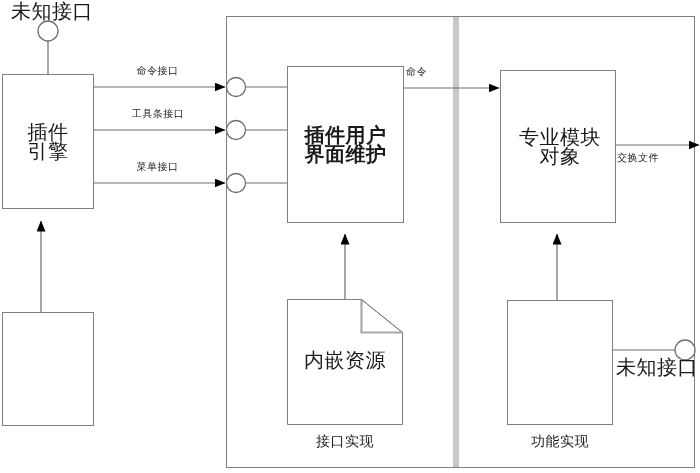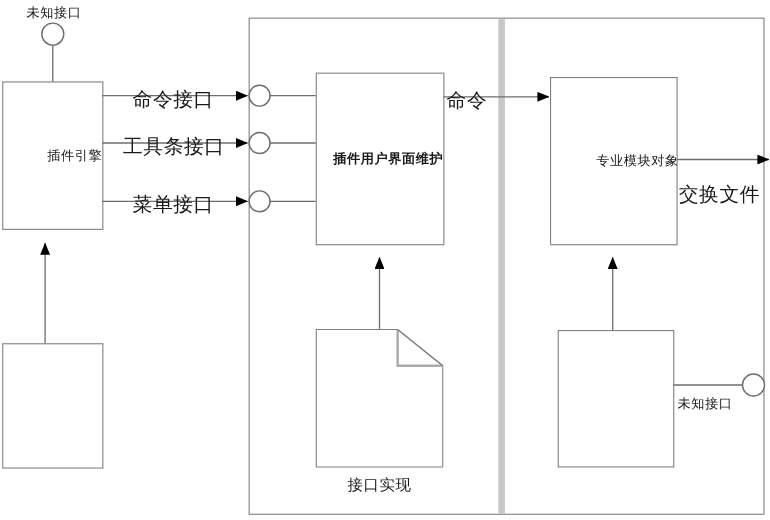--- a/index.html
+++ b/index.html
@@ -18,35 +18,35 @@
   svg.layer {
     position: absolute;
     left: 0;
     top: 0;
     width: 700px;
     height: 473px;
   }
   .lbl {
     position: absolute;
     color: #1a1a1a;
-    font-size: 12px;
+    font-size: 20px;
     line-height: 19px;
     white-space: pre;
     text-align: center;
     letter-spacing: 0.5px;
   }
   .box-label {
     display: flex;
     align-items: center;
-    justify-content: flex-end;
+    justify-content: center;
     text-align: center;
-    flex-direction: row;
+    flex-direction: column;
   }
   .box-label span { display: block; }
-  .edge-label { font-size: 18px; margin-top: 20px; }
+  .edge-label { font-size: 10px; }
   .section-label { font-size: 14px; }
 </style>
 </head>
 <body>
 
 <div id="canvas">
 
   <svg class="layer" viewBox="0 0 700 473" xmlns="http://www.w3.org/2000/svg">
     <defs>
       <marker id="ah" markerWidth="11" markerHeight="9" refX="10.5" refY="4.5" orient="auto" markerUnits="userSpaceOnUse">
@@ -122,20 +122,24 @@
 
   <div class="lbl edge-label" style="left:406px; top:62px; width:50px; text-align:left;">命令</div>
 
   <div class="lbl box-label" style="left:503px; top:71px; width:114px; height:151px;">
     <span>专业模块</span>
     <span>对象</span>
   </div>
 
   <div class="lbl edge-label" style="left:617px; top:148px; width:80px; text-align:left;">交换文件</div>
 
+  <div class="lbl box-label" style="left:288px; top:330px; width:114px; height:60px;">
+    <span>内嵌资源</span>
+  </div>
 
 
   <div class="lbl" style="left:616px; top:358px; width:70px; text-align:left;">未知接口</div>
 
   <div class="lbl section-label" style="left:288px; top:432px; width:114px;">接口实现</div>
 
+  <div class="lbl section-label" style="left:508px; top:432px; width:104px;">功能实现</div>
 
 </div>
 
 </body></html>

